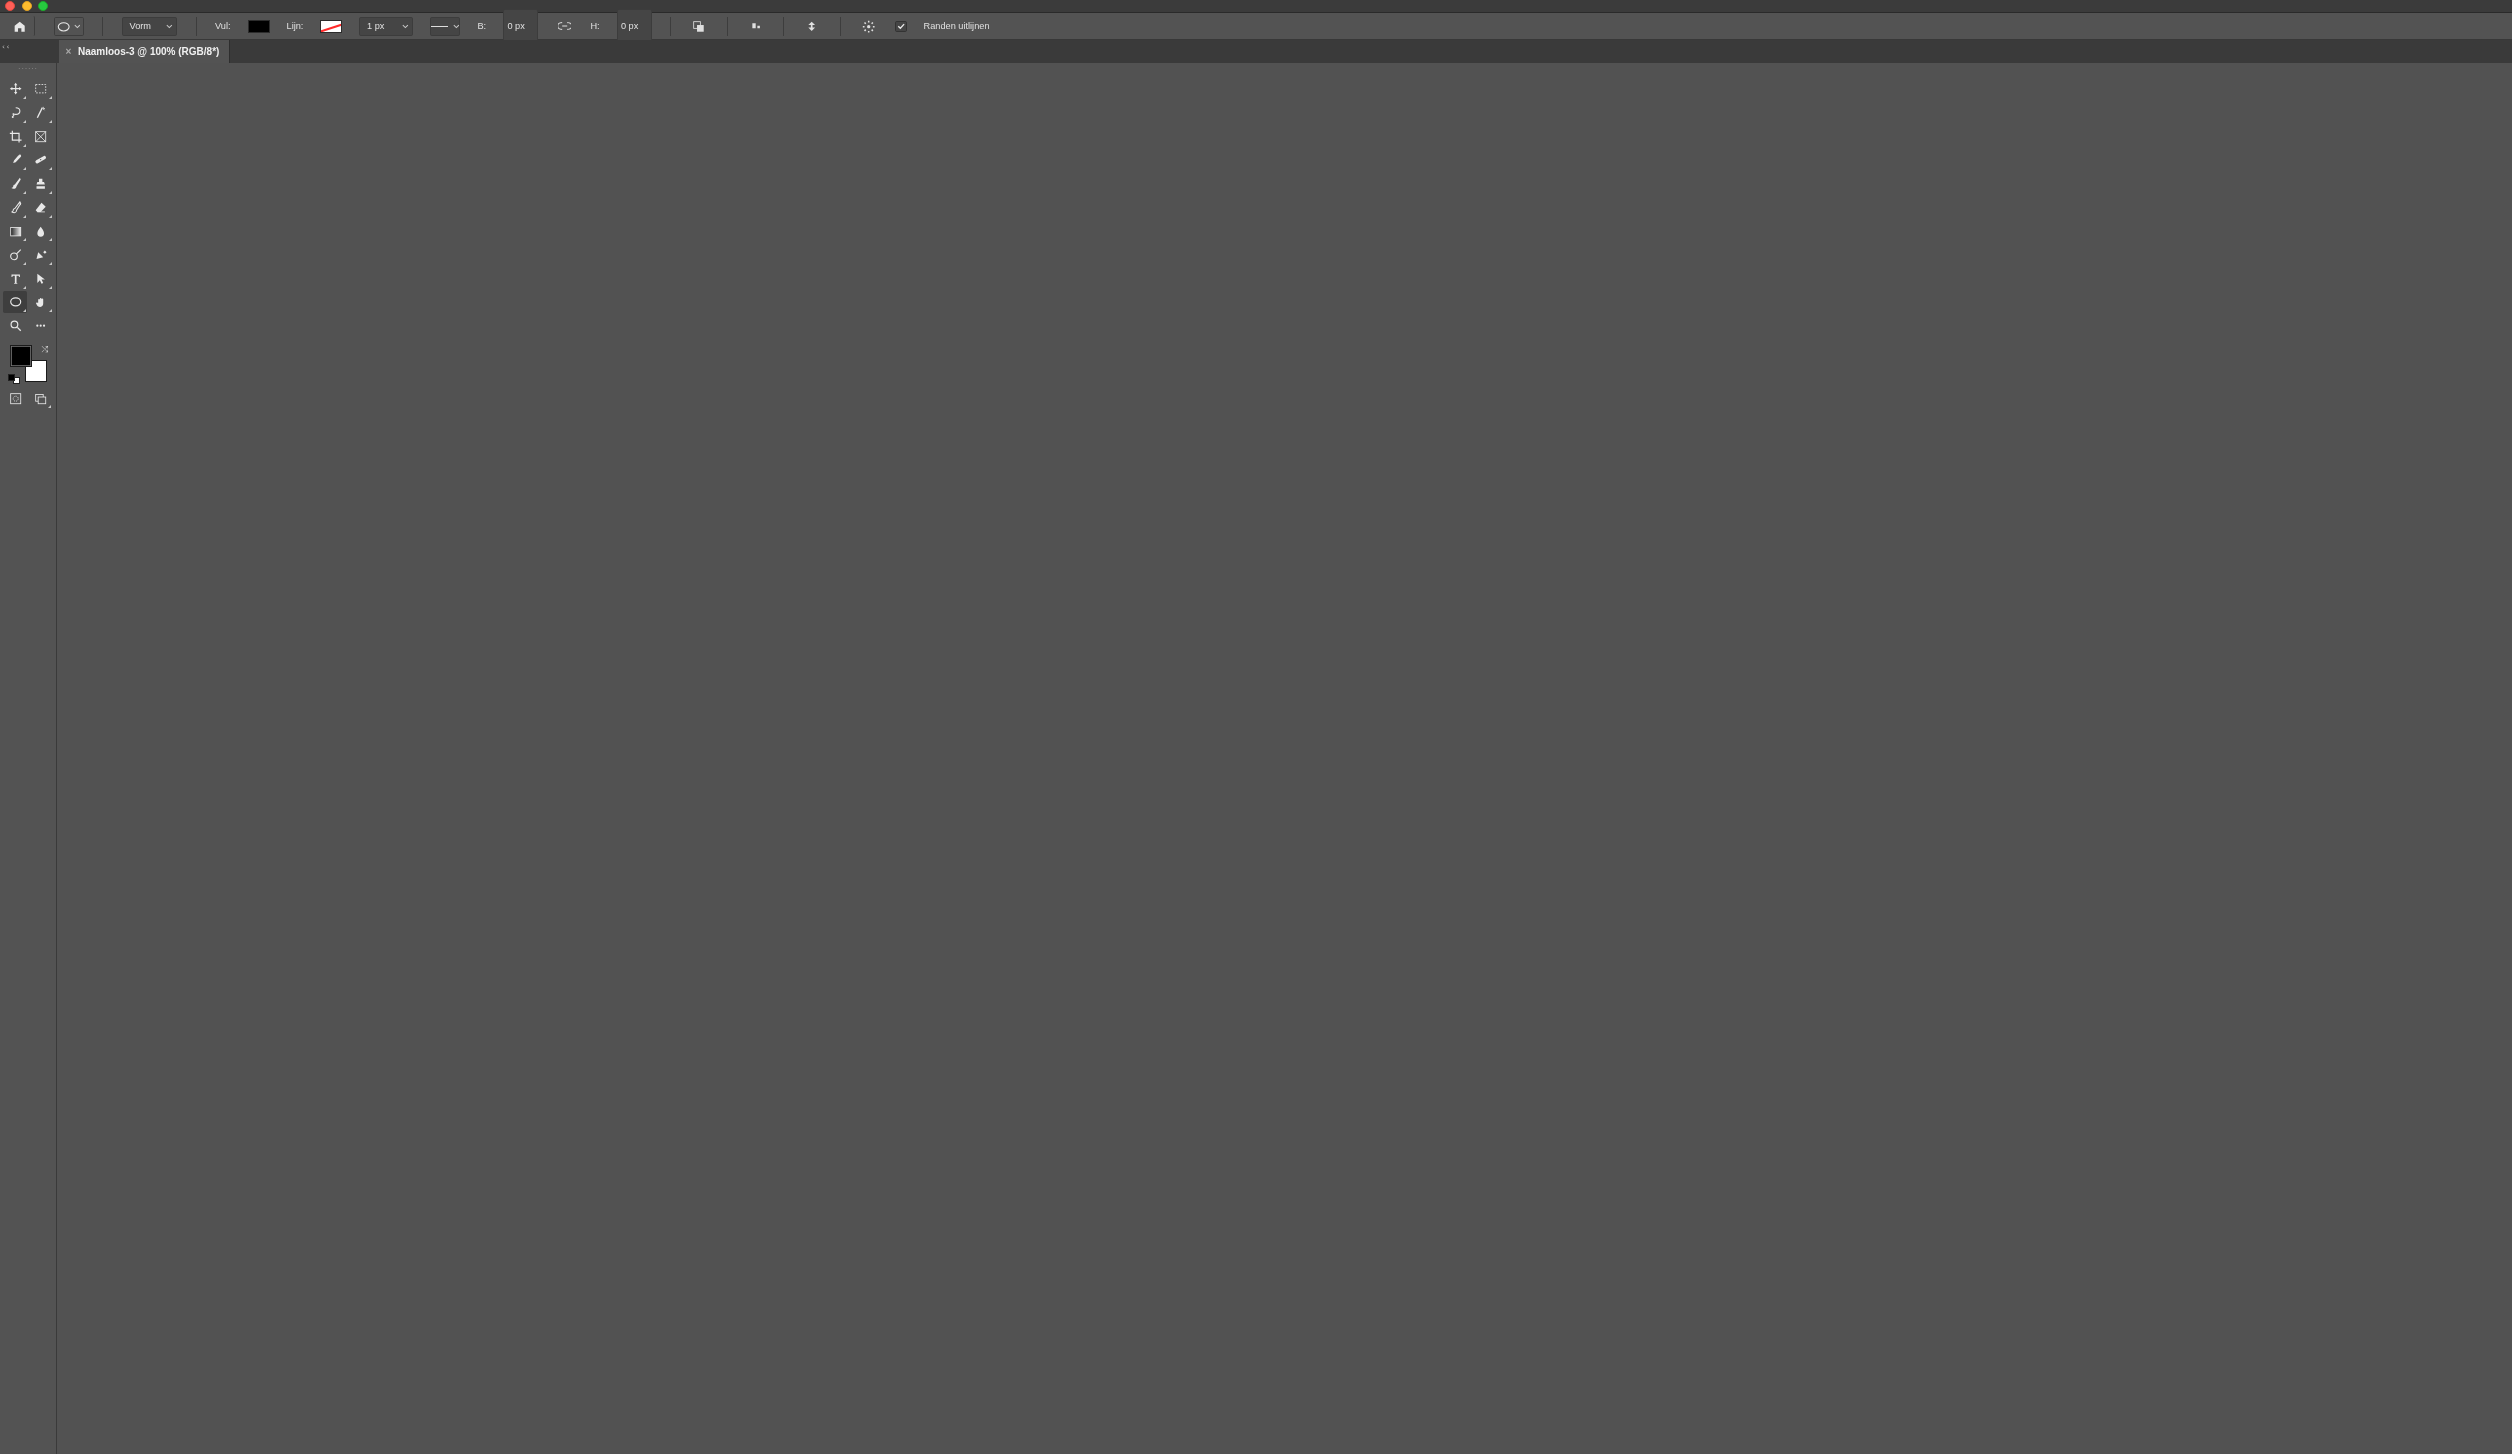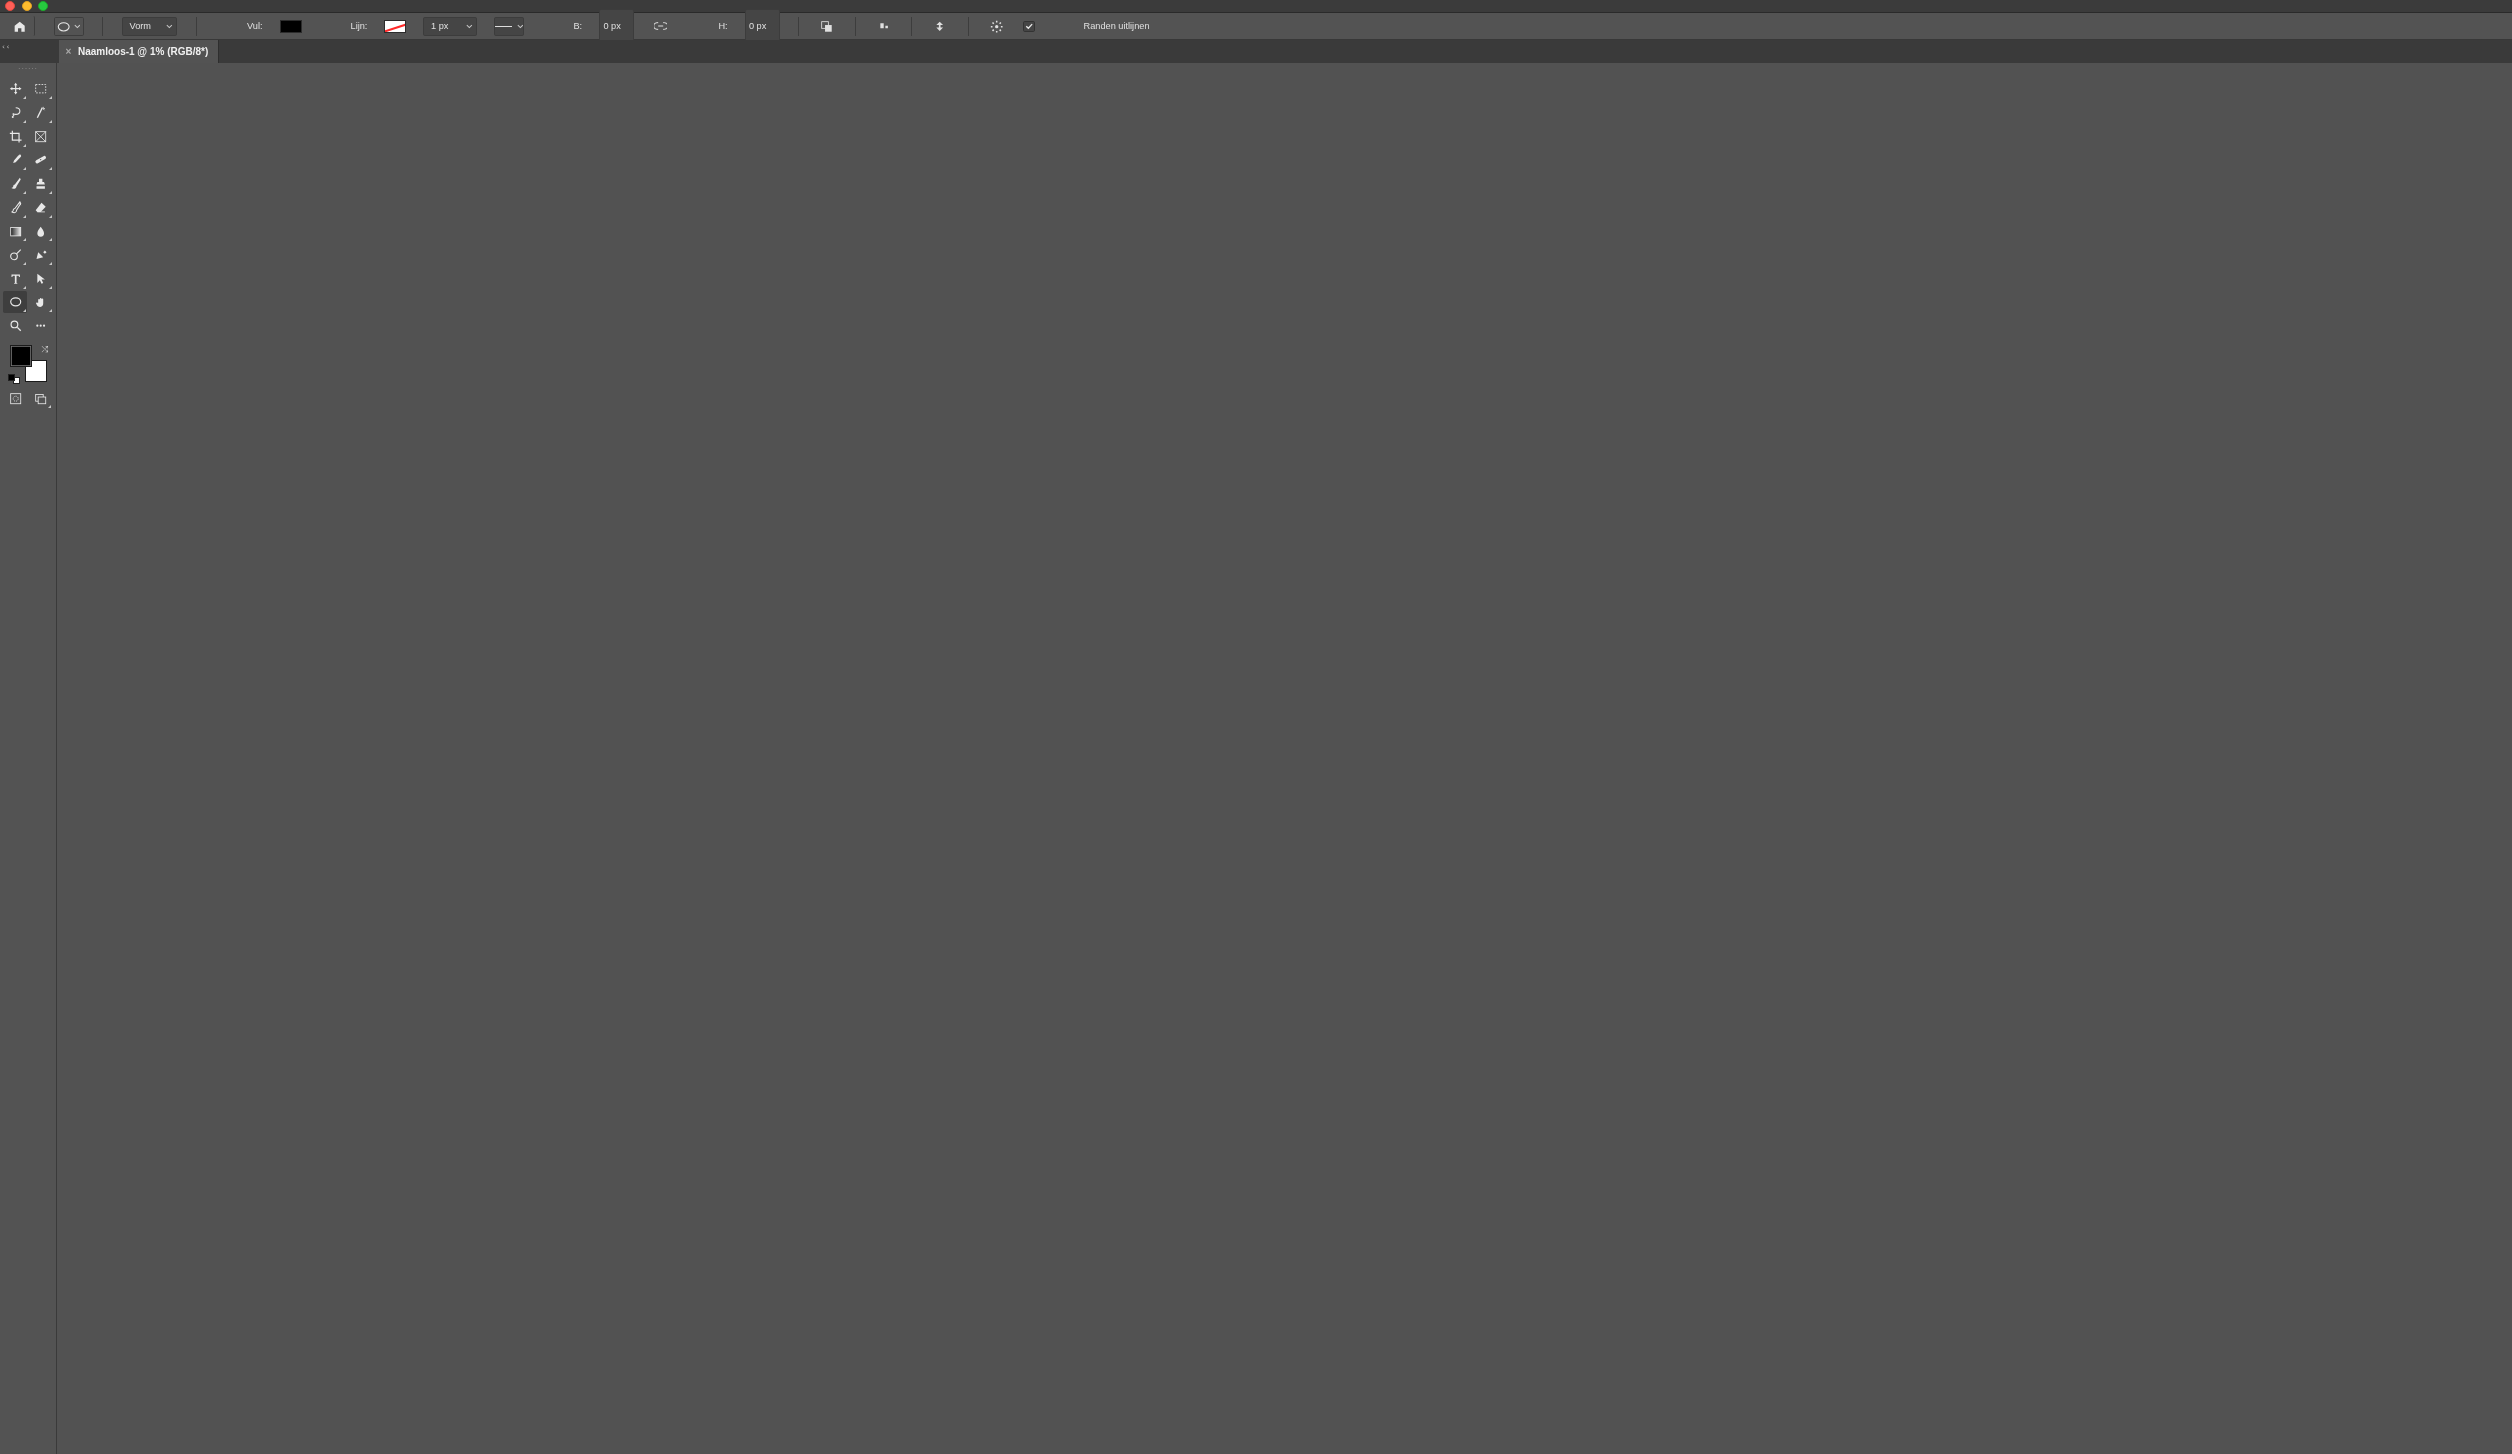--- a/index.html
+++ b/index.html
@@ -62,21 +62,21 @@
   .dd {
     height: 18.4px;
     background:#454545;
     border:0.8px solid #3c3c3c;
     border-radius:1.7px;
     display:flex; align-items:center;
     padding: 0 3.3px 0 6.7px;
     gap:5px;
   }
   .dd .chev { margin-left:auto; }
-  .lbl { color:#e0e0e0;margin-left:32px; }
+  .lbl { color:#e0e0e0; }
   .swatch {
     width: 22px; height: 13.4px;
     border:0.8px solid #2c2c2c;
   }
   .swatch.black { background:#000; }
   .swatch.nostroke {
     background:#fff;
     position:relative; overflow:hidden;
   }
   .swatch.nostroke::after{
@@ -352,21 +352,21 @@
   <span class="lbl">Randen uitlijnen</span>
 </div>
 
 <div class="tabstrip">
   <div class="panel-collapse">
     <span>‹‹</span>
   </div>
   <div class="panel-collapse-spacer"></div>
   <div class="doc-tab">
     <span class="close">×</span>
-    <span>Naamloos-1 @ 1% (RGB/8*)</span>
+    <span>Naamloos-3 @ 100% (RGB/8*)</span>
   </div>
 </div>
 
 <div class="main">
 
   <div class="tool-col">
     <div class="tool-head">······</div>
 
     <div class="tools-grid">
 

